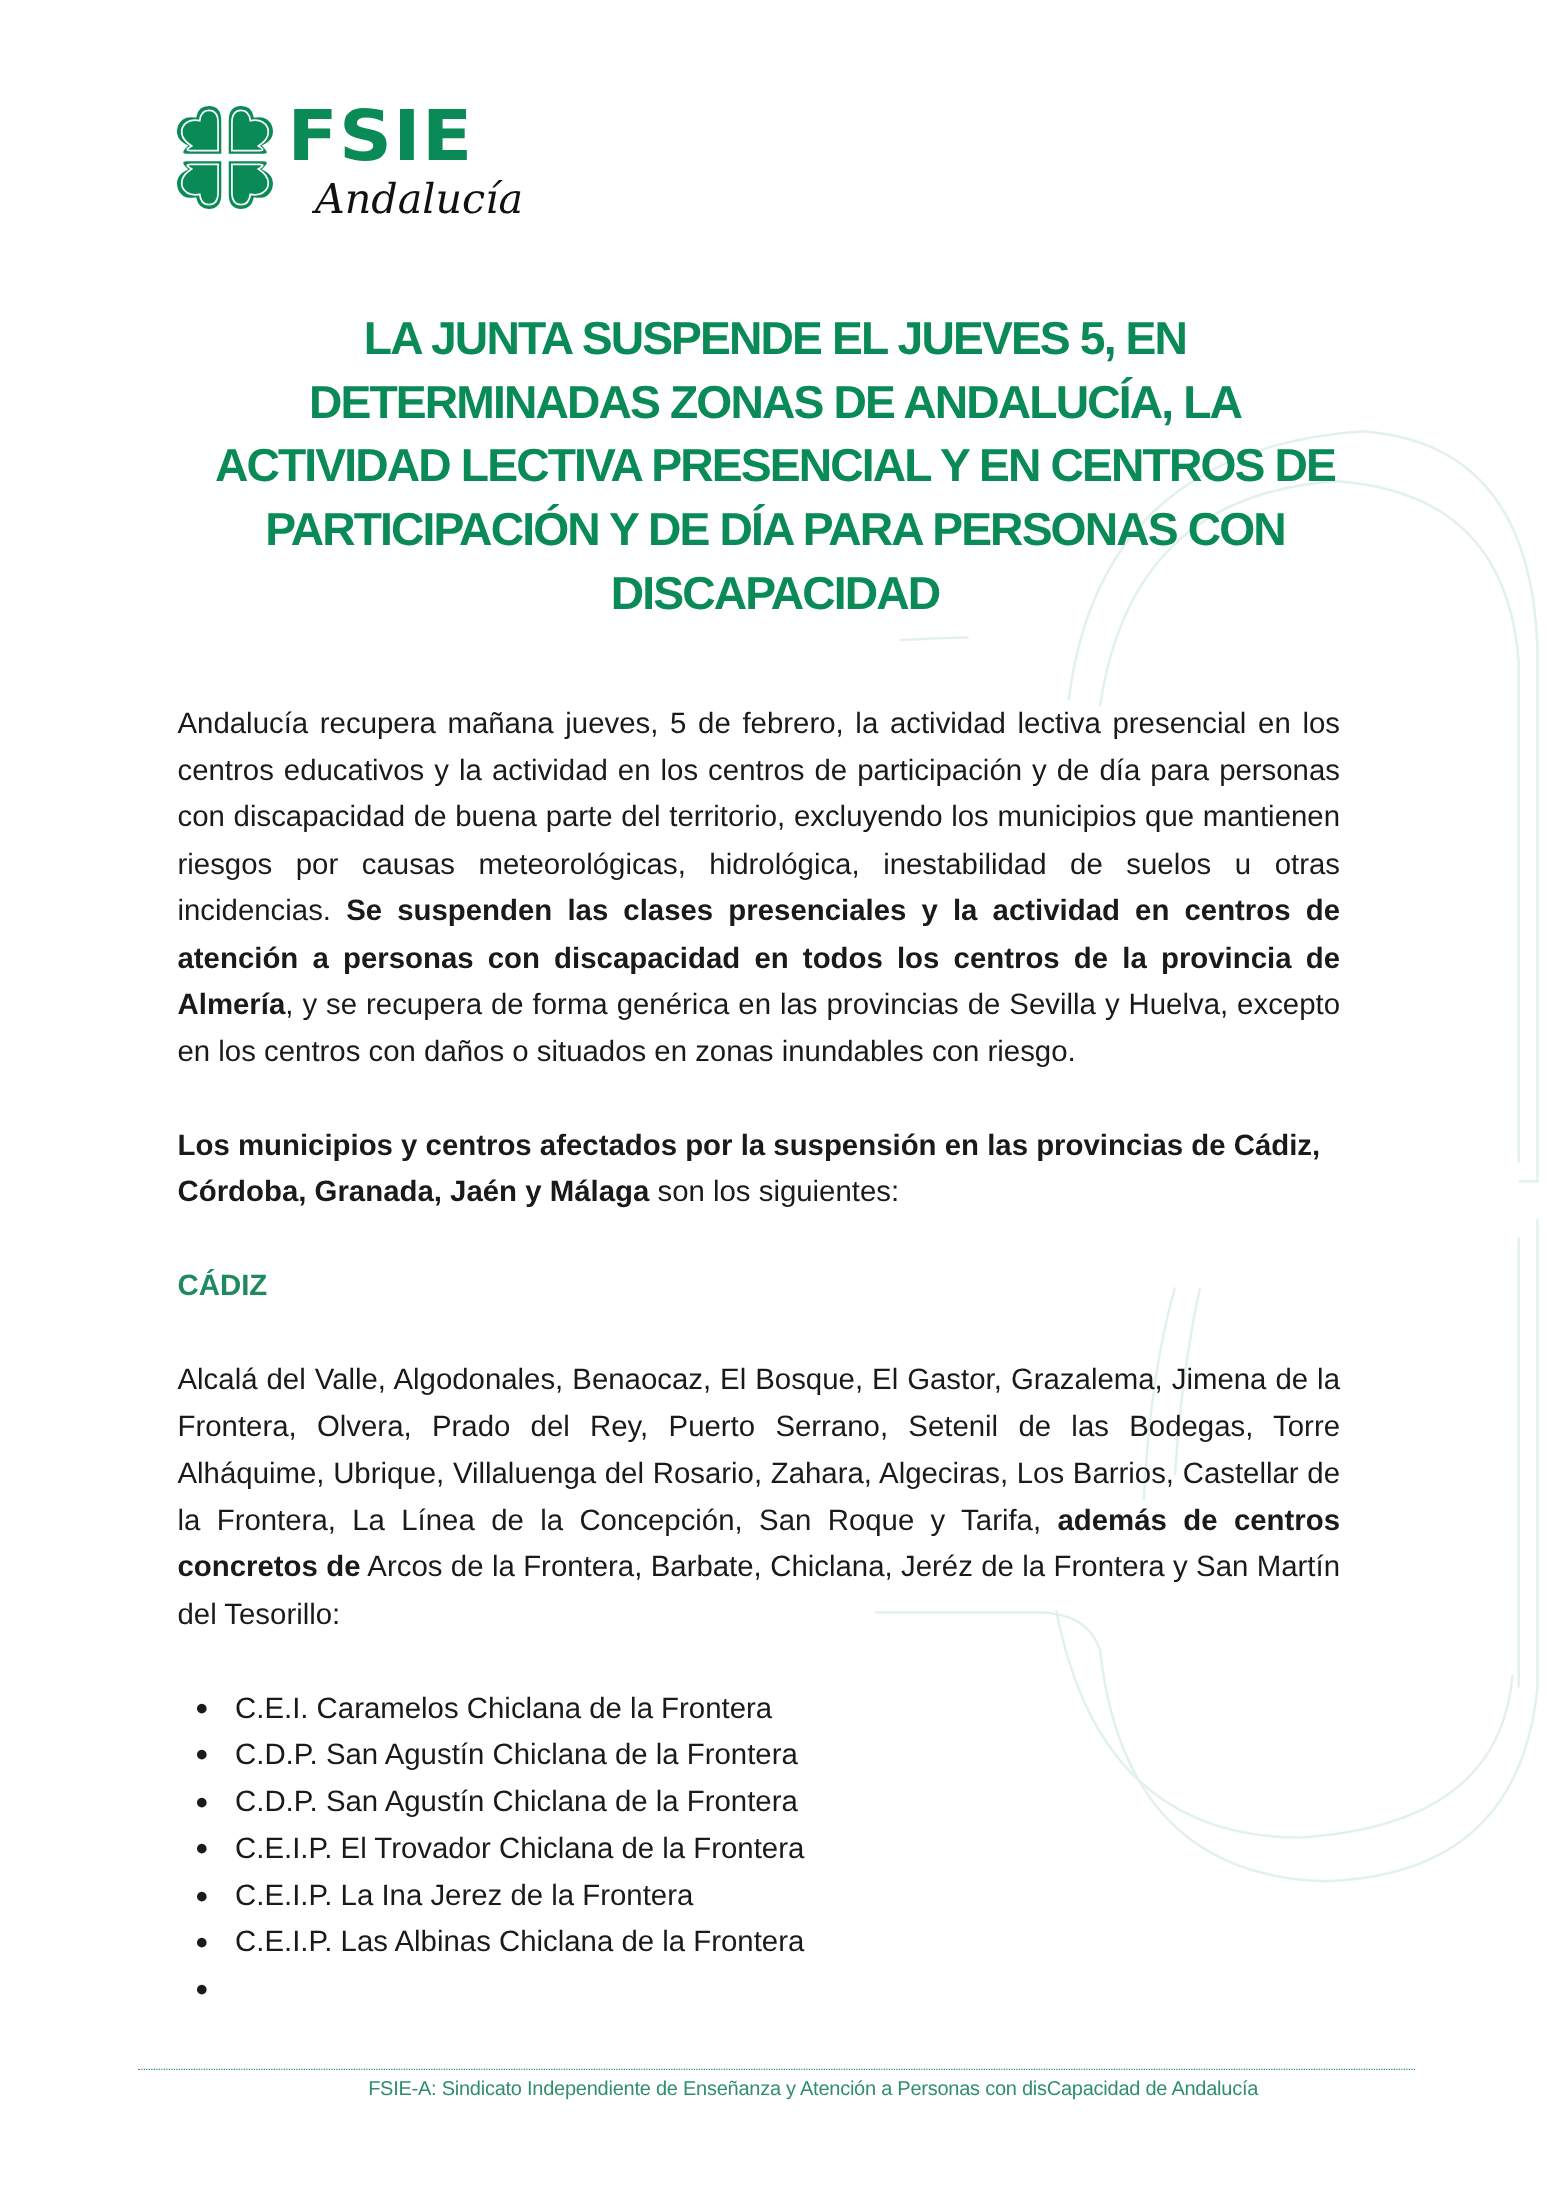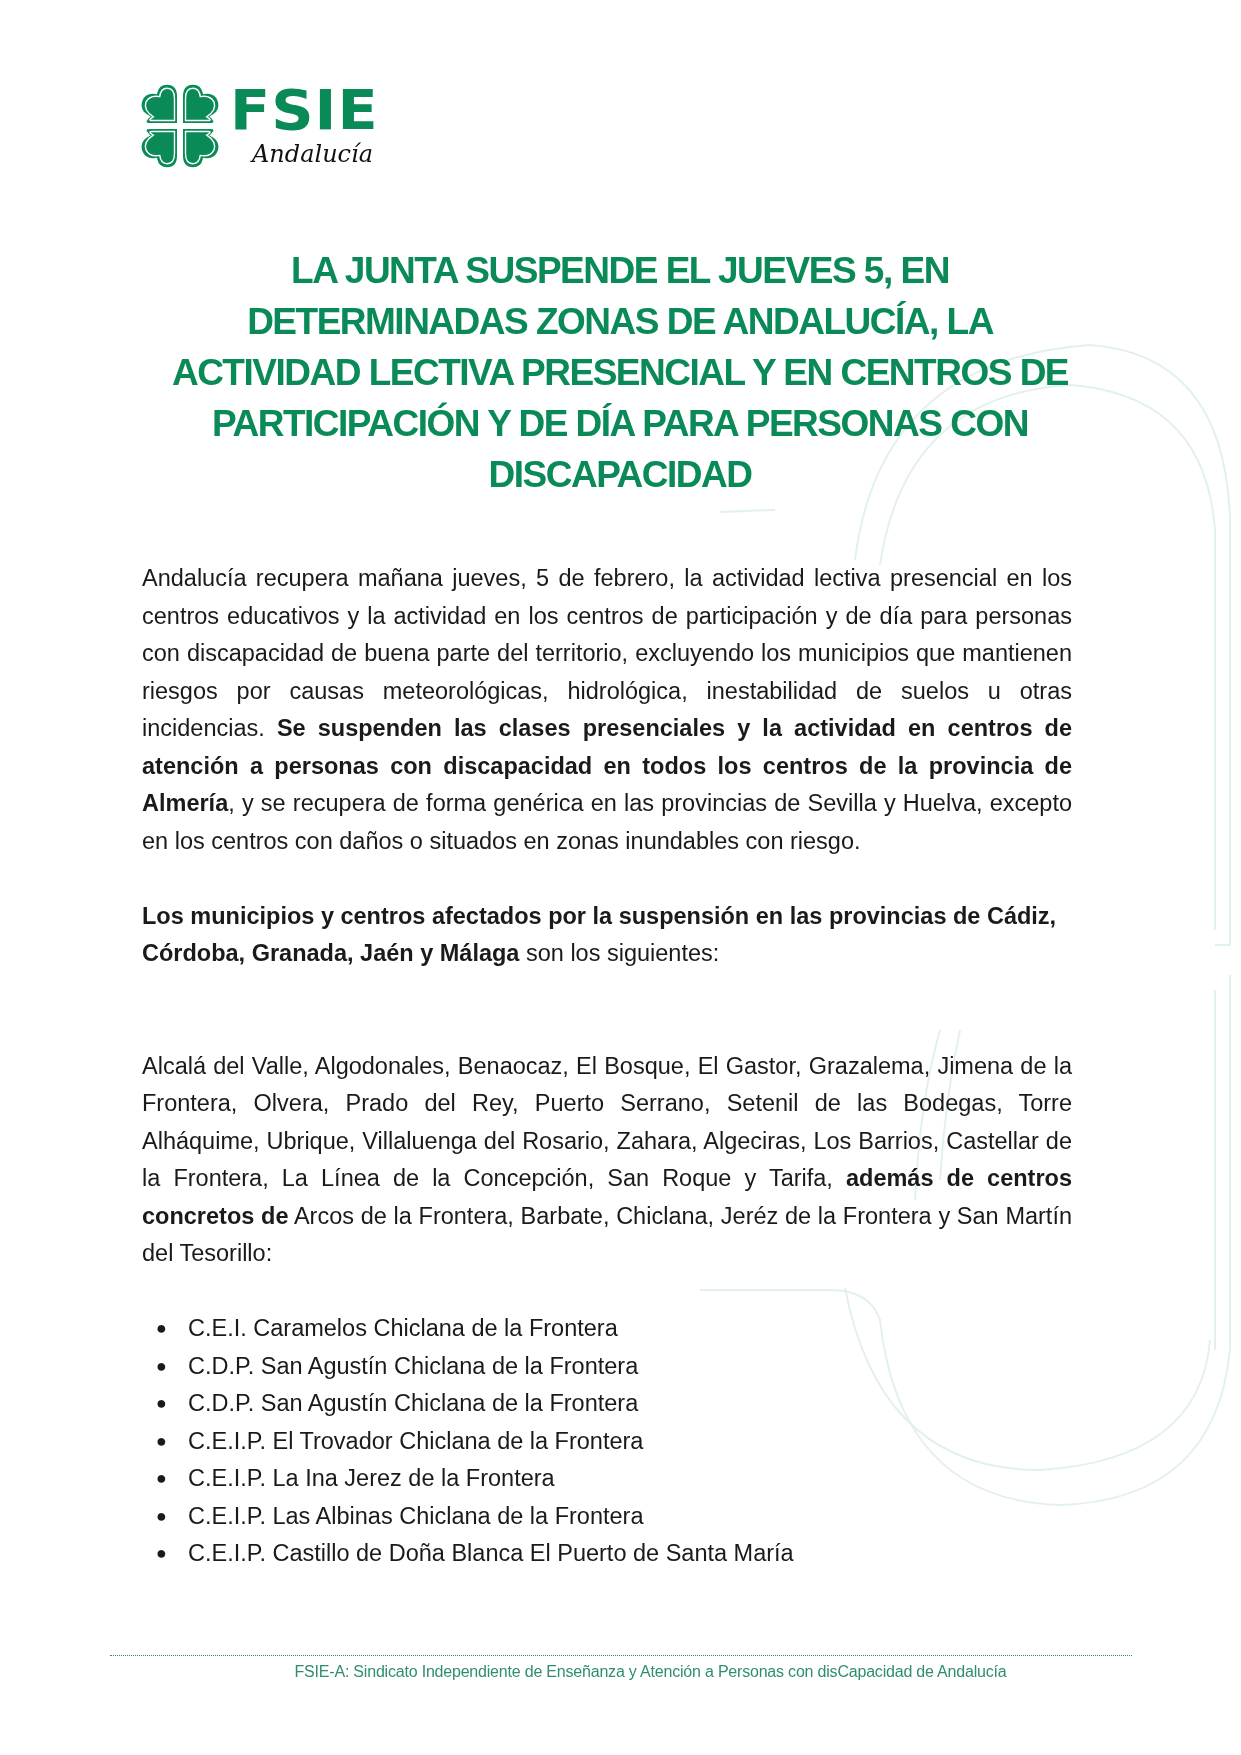--- a/index.html
+++ b/index.html
@@ -7,21 +7,21 @@
          font-family: "Liberation Sans", sans-serif; color: #1a1a1a; }
 
   .watermark { position: absolute; left: 0; top: 0; width: 1241px; height: 1755px; pointer-events: none; z-index: 0; }
 
   .header { position: absolute; left: 0; top: 0; width: 1241px; height: 200px; z-index: 1; margin-left: 22px; }
   .logo { position: absolute; left: 112px; top: 80px; width: 250px; height: 110px; }
   .logo-clover { position: absolute; left: 0; top: 0; width: 92px; height: 92px; }
   .logo-text { position: absolute; left: 96px; top: 2px; font-family: "DejaVu Sans", sans-serif; font-weight: bold;
                font-size: 56px; letter-spacing: 1px; color: #0a8a57; line-height: 1; transform: scaleX(1.05); transform-origin: left top; }
   .logo-sub { position: absolute; left: 118px; top: 62px; font-family: "DejaVu Serif", serif; font-style: italic;
-              font-size: 24px; color: #111; line-height: 1; }
+              font-size: 33px; color: #111; line-height: 1; }
 
   .contact { position: absolute; left: 704px; top: 96px; color: #1f8a5e; font-size: 17px; line-height: 22.5px; }
   .contact .sep { padding: 0 10px; }
 
   .title { position: absolute; left: 140px; top: 245px; width: 960px; text-align: center; z-index: 1;
            color: #0a8a57; font-family: Liberation Sans, sans-serif; font-weight: bold; font-size: 37px;
            line-height: 51px; letter-spacing: -1.5px; }
 
   .content { position: absolute; left: 142px; top: 560px; width: 930px; z-index: 1; font-size: 23.5px; line-height: 37.5px; color: #1a1a1a; }
   .content p { margin: 0; text-align: justify; }
@@ -84,32 +84,33 @@
 
 <div class="content">
   <p><span>Andalucía recupera mañana jueves, 5 de febrero, la actividad lectiva presencial en los centros educativos y la actividad en los centros de participación y de día para personas con discapacidad de buena parte del territorio, excluyendo los municipios que mantienen riesgos por causas meteorológicas, hidrológica, inestabilidad de suelos u otras incidencias. </span><b>Se suspenden las clases presenciales y la actividad en centros de atención a personas con discapacidad en todos los centros de la provincia de Almería</b><span>, y se recupera de forma genérica en las provincias de Sevilla y Huelva, excepto en los centros con daños o situados en zonas inundables con riesgo.</span></p>
 
   <div class="gap"></div>
 
   <p style="text-align:left;"><b>Los municipios y centros afectados por la suspensión en las provincias de Cádiz, Córdoba, Granada, Jaén y Málaga</b><span> son los siguientes:</span></p>
 
   <div class="gap"></div>
 
+  <h2 class="section-heading">CÁDIZ</h2>
 
   <div class="gap"></div>
 
   <p><span>Alcalá del Valle, Algodonales, Benaocaz, El Bosque, El Gastor, Grazalema, Jimena de la Frontera, Olvera, Prado del Rey, Puerto Serrano, Setenil de las Bodegas, Torre Alháquime, Ubrique, Villaluenga del Rosario, Zahara, Algeciras, Los Barrios, Castellar de la Frontera, La Línea de la Concepción, San Roque y Tarifa, </span><b>además de centros concretos de</b><span> Arcos de la Frontera, Barbate, Chiclana, Jeréz de la Frontera y San Martín del Tesorillo:</span></p>
 
   <div class="gap"></div>
 
   <ul class="centers">
     <li><span class="bullet">●</span><span>C.E.I. Caramelos Chiclana de la Frontera</span></li>
     <li><span class="bullet">●</span><span>C.D.P. San Agustín Chiclana de la Frontera</span></li>
     <li><span class="bullet">●</span><span>C.D.P. San Agustín Chiclana de la Frontera</span></li>
     <li><span class="bullet">●</span><span>C.E.I.P. El Trovador Chiclana de la Frontera</span></li>
     <li><span class="bullet">●</span><span>C.E.I.P. La Ina Jerez de la Frontera</span></li>
     <li><span class="bullet">●</span><span>C.E.I.P. Las Albinas Chiclana de la Frontera</span></li>
-    <li><span class="bullet">●</span><span>C.E.I.P. Castillo de Doña Blanca El Puerto de Santa María</span></li>
+    <li><span class="bullet">●</span></li>
   </ul>
 </div>
 
 <div class="footer-line"></div>
 <div class="footer">FSIE-A: Sindicato Independiente de Enseñanza y Atención a Personas con disCapacidad de Andalucía</div>
 
 </body></html>

